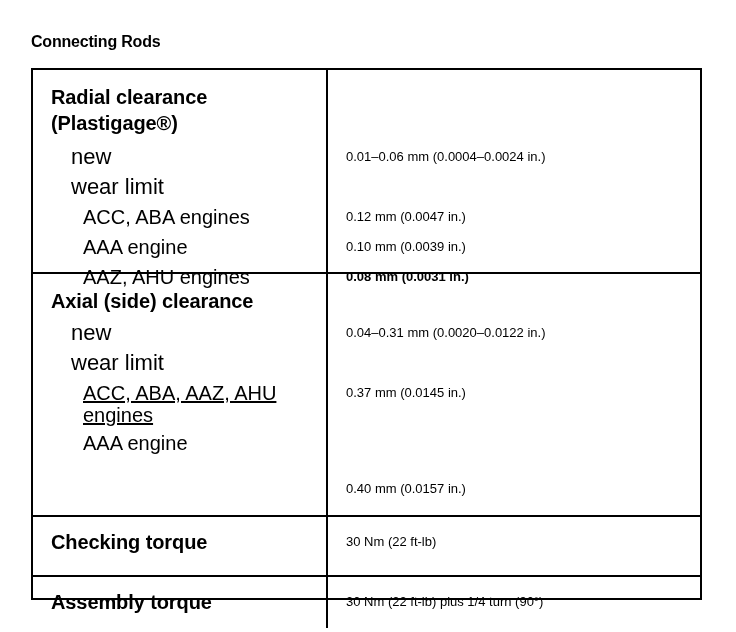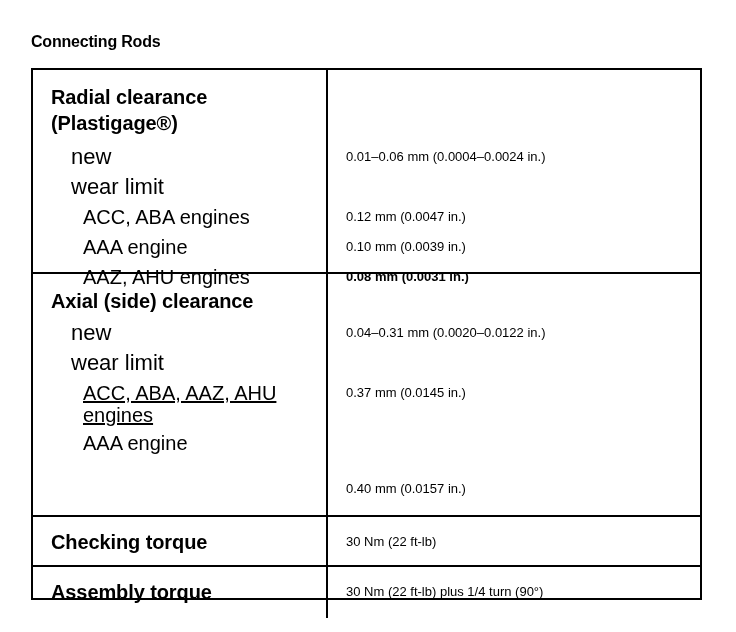--- a/index.html
+++ b/index.html
@@ -54,21 +54,21 @@
   }
   .col-value {
     box-sizing: border-box;
     flex: 1 1 auto;
     position: relative;
   }
 
   
   .sec-radial { height: 202px; }
   .sec-axial  { height: 243px; }
-  .sec-check  { height: 50px; }
+  .sec-check  { height: 60px; }
   .sec-assem  { height: 53px; }
 
   .lbl-head {
     position: absolute;
     font-size: 20px;
     font-weight: bold;
     line-height: 26px;
     letter-spacing: -0.1px;
     left: 18px;
   }

